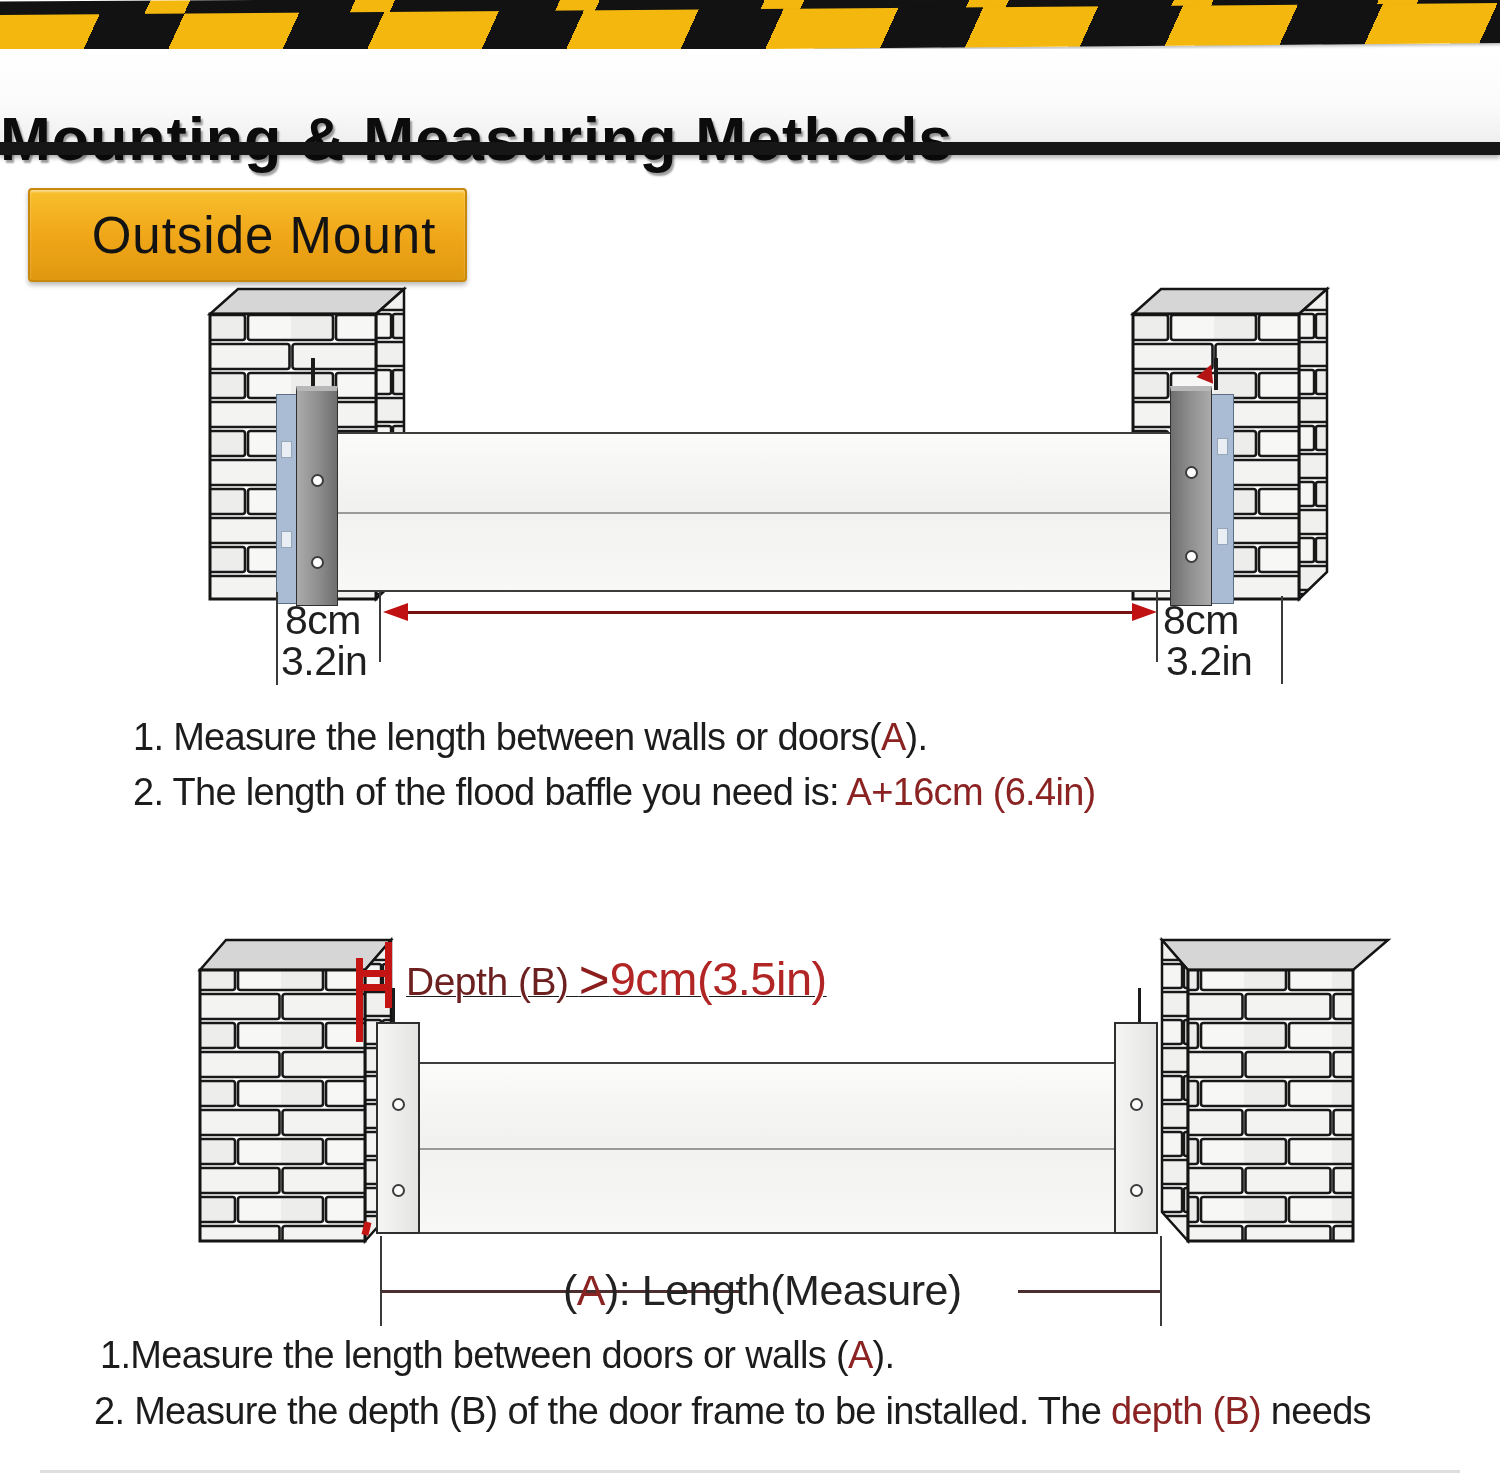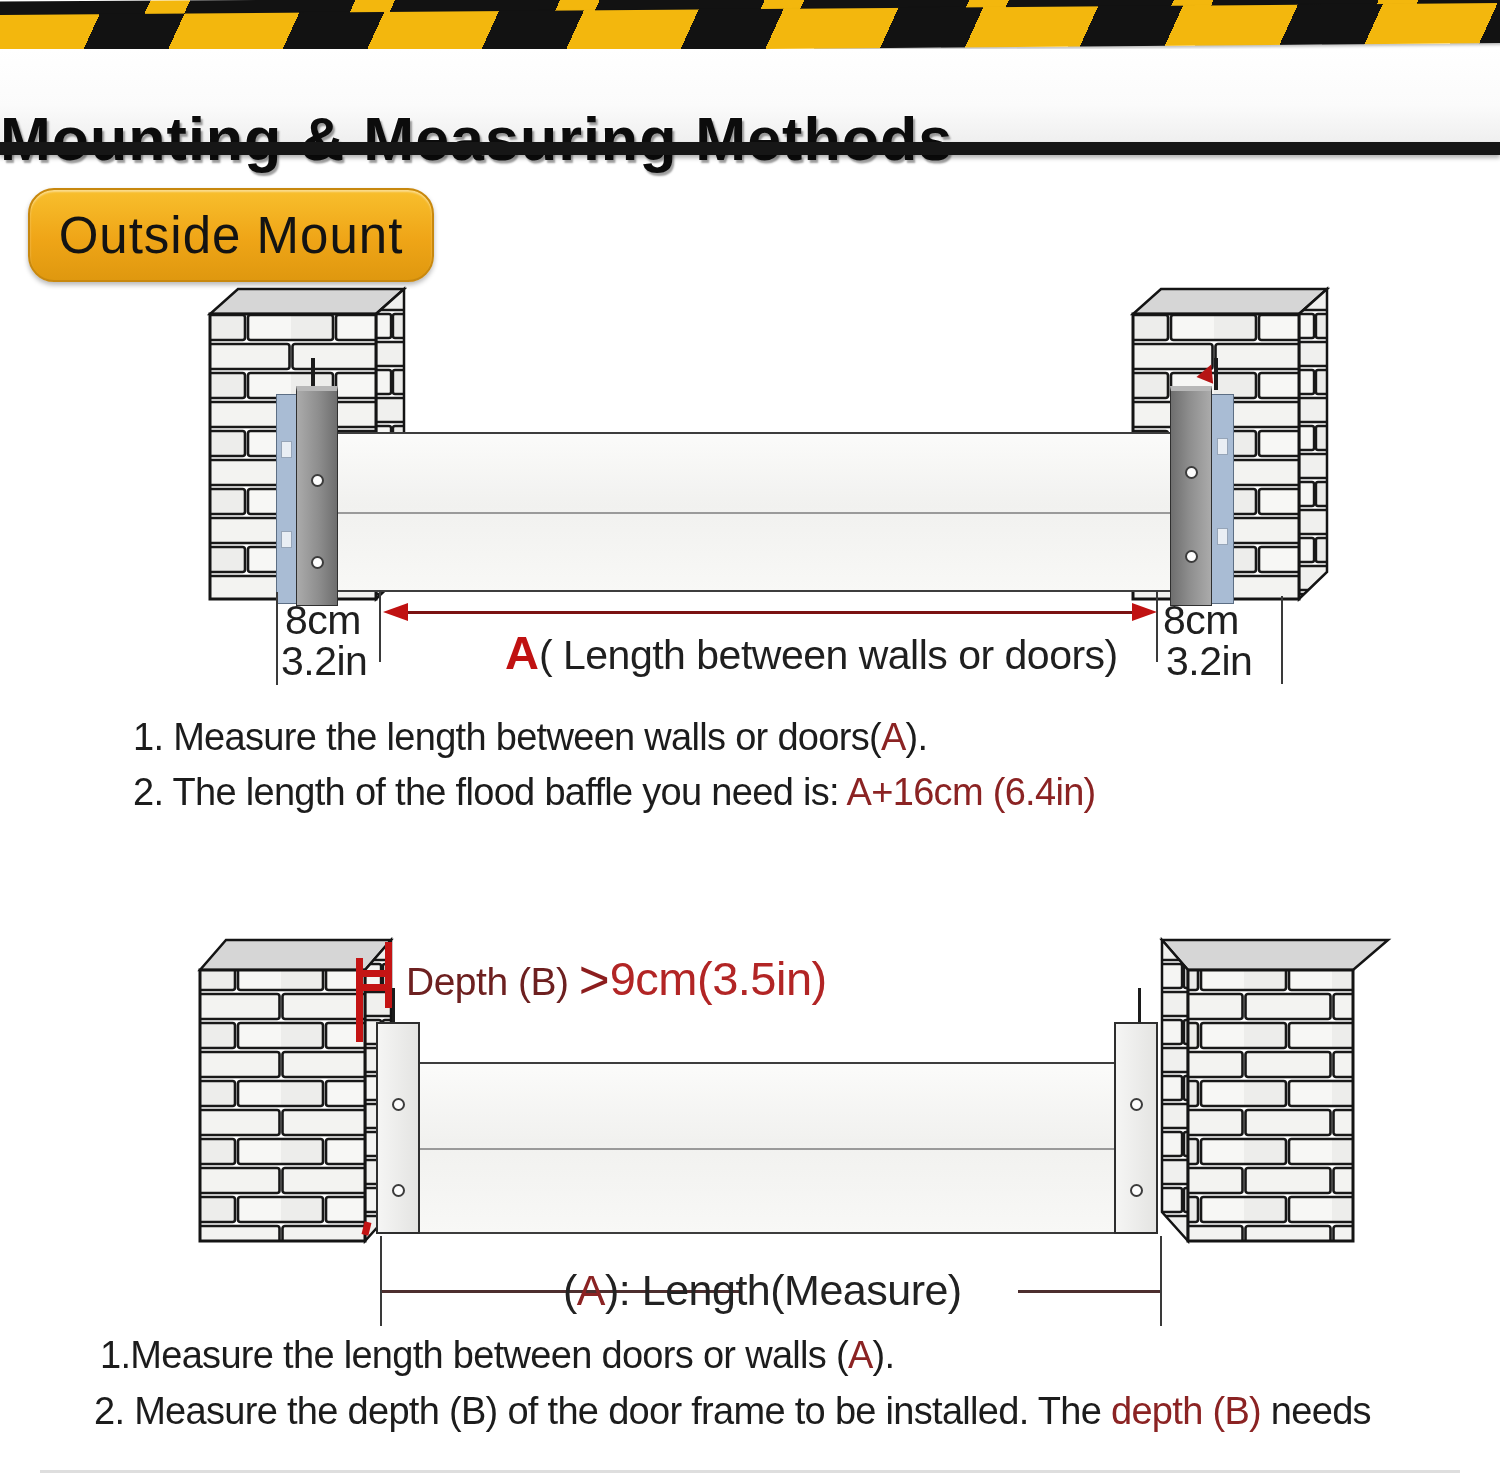--- a/index.html
+++ b/index.html
@@ -32,26 +32,26 @@
     text-shadow:2px 3px 2px rgba(0,0,0,.38), -1px -1px 0 rgba(255,255,255,.5);
     margin-top:48px;
   }
   .header-bar{
     top:142px;left:0;width:1500px;height:13px;background:#161616;
     box-shadow:0 3px 4px rgba(0,0,0,.3);
   }
 
   
   .badge{
-    width:402px;height:90px;border-radius:26px;
+    width:402px;height:90px;border-radius:4px;
     background:linear-gradient(180deg,#f8bf2d 0%,var(--accent_yellow,#efa517) 55%,#df980f 100%);
     border:2px solid #c8880e;
     box-shadow:0 3px 5px rgba(0,0,0,.28), inset 0 2px 2px rgba(255,255,255,.45);
     display:flex;align-items:center;justify-content:center;
-    font-size:51px;color:#131313;letter-spacing:1px;
+    font-size:51px;color:#131313;letter-spacing:1px;padding-left:33px;
   }
   .badge-outside{left:28px;top:188px;}
   .badge-inside{left:28px;top:838px;}
 
   
   .panel{
     border:2.5px solid #3d3d3d;
     background:linear-gradient(180deg,#fbfbfa 0%,#f1f1ef 46%,#f8f8f6 100%);
     box-sizing:border-box;
   }
@@ -103,21 +103,21 @@
   
   .hmark{left:354px;top:942px;width:44px;height:104px;}
   .hmark > div{position:absolute;background:var(--bright_red,#c41414);}
   .hm-v1{left:2px;top:16px;width:7px;height:84px;}
   .hm-v2{left:31px;top:0;width:7px;height:66px;}
   .hm-r1{left:2px;top:28px;width:36px;height:7px;}
   .hm-r2{left:2px;top:42px;width:36px;height:7px;}
   .red-tick{left:363px;top:1222px;width:7px;height:13px;background:var(--bright_red,#c41414);transform:rotate(14deg);}
 
   
-  .depth-label{left:406px;top:946px;height:60px;}
+  .depth-label{left:406px;top:946px;height:60px;text-decoration:underline;}
   .depth-label .d1{font-size:39px;color:#6d2020;letter-spacing:-0.5px;}
   .depth-label .d2{font-size:53px;color:#8c1d1d;position:relative;top:3px;}
   .depth-label .d3{font-size:47px;color:#b22525;letter-spacing:-0.5px;}
 
   
   .step{font-size:38px;letter-spacing:-0.7px;color:var(--text_black,#1c1c1c);white-space:nowrap;}
   .step .red{color:var(--maroon,#8b2323);}
   .alabel-inside{font-size:43px;color:#222222;letter-spacing:-0.5px;}
   .alabel-inside .red{color:var(--maroon,#8b2323);}
 
@@ -197,23 +197,20 @@
     <div class="bar"></div>
     <div class="head-l"></div>
     <div class="head-r"></div>
   </div>
 
   <div class="abs dim-text nowrap" style="left:285px;top:597px">8cm</div>
   <div class="abs dim-text nowrap" style="left:281px;top:638px">3.2in</div>
   <div class="abs dim-text nowrap" style="left:1163px;top:597px">8cm</div>
   <div class="abs dim-text nowrap" style="left:1166px;top:638px">3.2in</div>
 
-  <div class="abs nowrap" style="left:505px;top:625px">
-    <span class="a-letter">A</span><span class="a-caption">( Length between walls or doors)</span>
-  </div>
 
   <div class="abs step" style="left:133px;top:716px">
     <span>1. Measure the length between walls or doors(</span><span class="red">A</span><span>).</span>
   </div>
   <div class="abs step" style="left:133px;top:771px">
     <span>2. The length of the flood baffle you need is: </span><span class="red">A+16cm (6.4in)</span>
   </div>
 
 
   <svg class="abs" style="left:193px;top:934px" width="212" height="314" viewBox="0 0 212 314">

